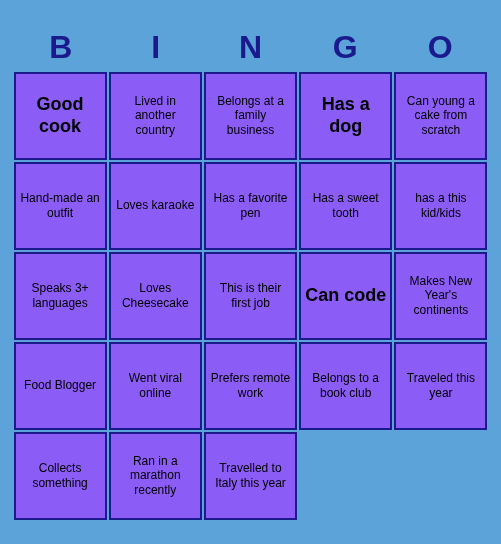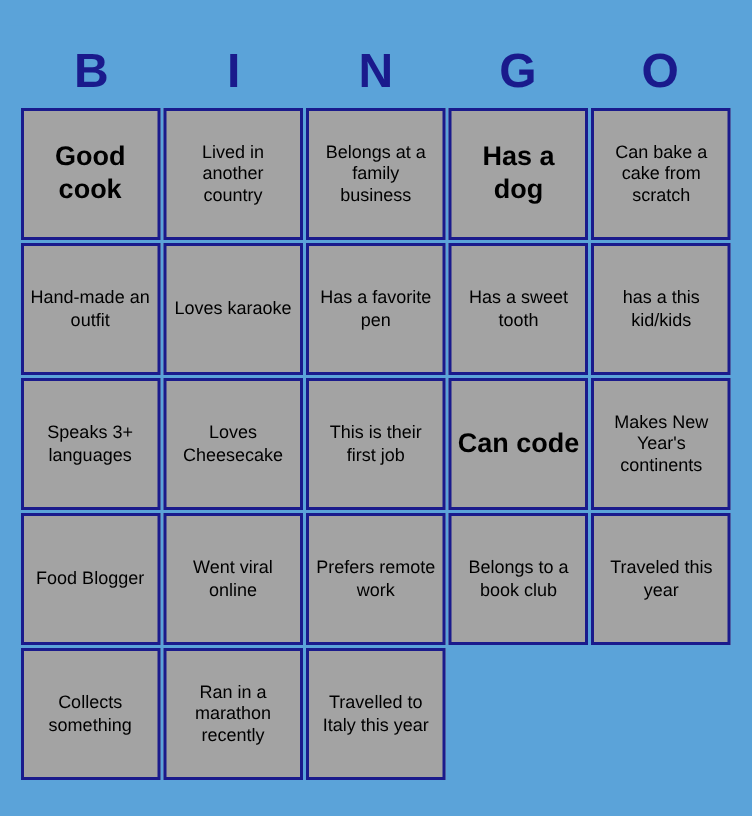--- a/index.html
+++ b/index.html
@@ -28,21 +28,21 @@
       font-weight: bold;
       color: #1a1a8c;
       padding: 4px 0;
     }
     .bingo-grid {
       display: grid;
       grid-template-columns: repeat(5, 1fr);
       gap: 2px;
     }
     .bingo-cell {
-      background-color: #a3a3a3;
+      background-color: #8b5cf6;
       border: 2px solid #1a1a8c;
       display: flex;
       align-items: center;
       justify-content: center;
       text-align: center;
       min-height: 88px;
       padding: 4px;
       font-size: 12px;
       color: #000;
       font-weight: normal;
@@ -74,21 +74,21 @@
       <div class="bingo-cell">
         <span>Lived in another country</span>
       </div>
       <div class="bingo-cell">
         <span>Belongs at a family business</span>
       </div>
       <div class="bingo-cell large-text">
         <span>Has a dog</span>
       </div>
       <div class="bingo-cell">
-        <span>Can bake a cake from scratch</span>
+        <span>Can young a cake from scratch</span>
       </div>
       <div class="bingo-cell">
         <span>Hand-made an outfit</span>
       </div>
       <div class="bingo-cell">
         <span>Loves karaoke</span>
       </div>
       <div class="bingo-cell">
         <span>Has a favorite pen</span>
       </div>

